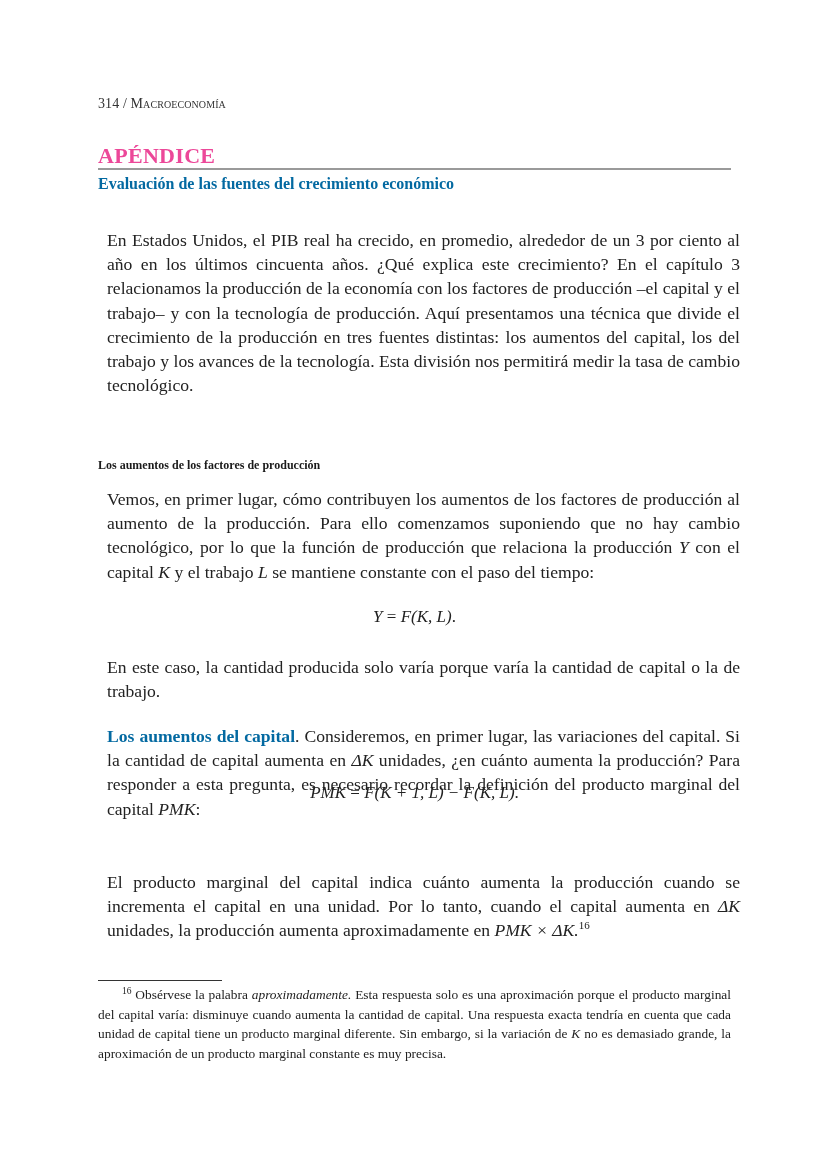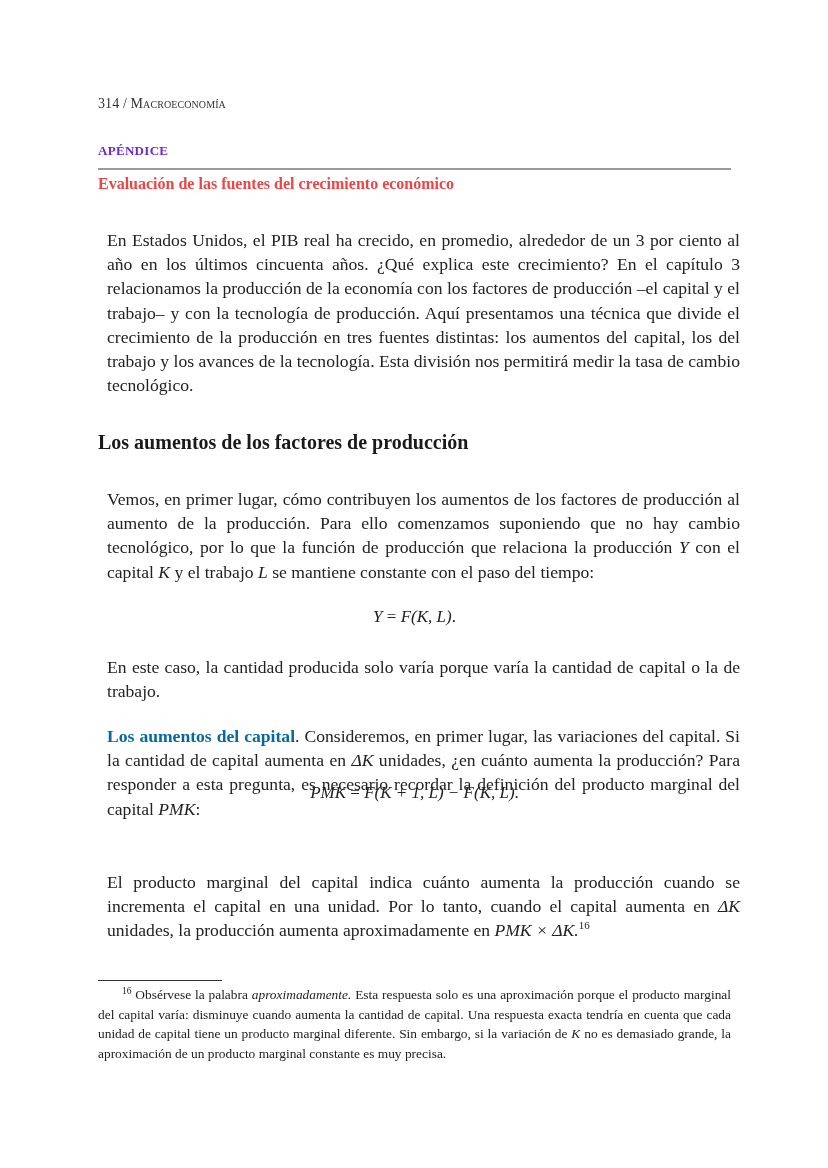--- a/index.html
+++ b/index.html
@@ -29,60 +29,61 @@
       color: #333333;
       letter-spacing: 0.1px;
     }
     .running-header .sc {
       font-variant: small-caps;
     }
     .appendix-title {
       position: absolute;
       top: 143px;
       left: 0;
-      font-size: 13px;
+      font-size: 22px;
       font-weight: bold;
-      color: #6d28d9;
+      color: #ec4899;
       letter-spacing: 0.3px;
     }
     .appendix-rule {
       position: absolute;
       top: 168px;
       left: 0;
       width: 633px;
       height: 2px;
       background: #9a9a9a;
     }
     .section-subtitle {
       position: absolute;
       top: 175px;
       left: 0;
       font-size: 16px;
       font-weight: bold;
-      color: #ef4444;
+      color: #0369a1;
     }
     .para {
       position: absolute;
       left: 0;
       width: 633px;
       font-size: 17.6px;
       line-height: 24.2px;
       text-align: justify;
       color: #222222;
       margin: 9px;
       hyphens: manual;
     }
     .para i, .eq i, .fn i { font-style: italic; }
     .para b { font-weight: bold; color: #0369a1; }
     .subhead {
       position: absolute;
       left: 0;
-      font-size: 20px;
+      font-size: 12px;
       font-weight: bold;
       color: #1a1a1a;
+      margin-top: 27px;
     }
     .eq {
       position: absolute;
       left: 0;
       width: 633px;
       text-align: center;
       font-size: 17px;
       color: #222222;
     }
     .sup {

